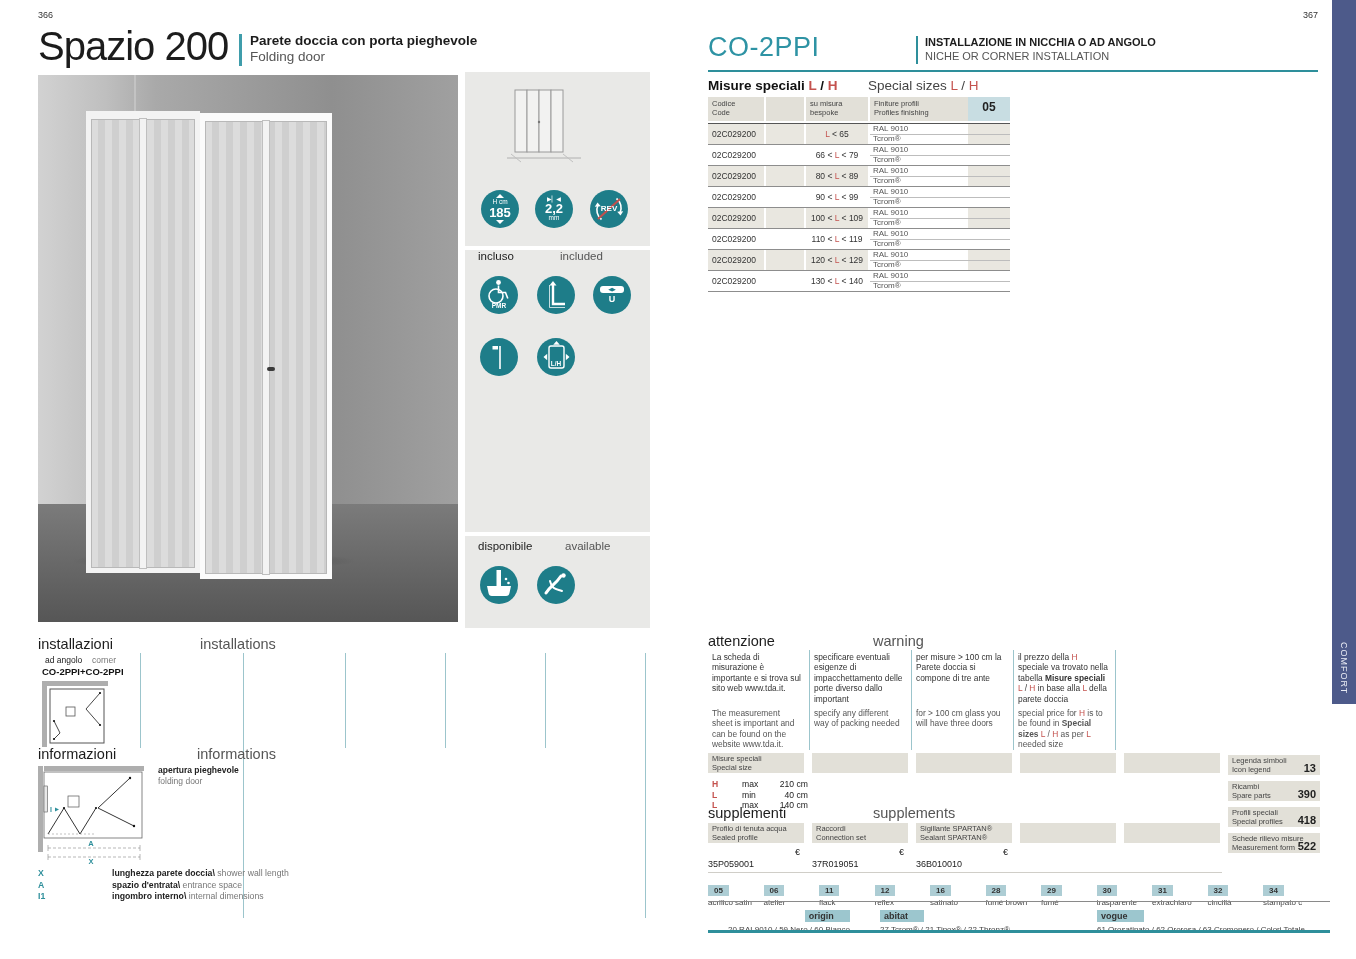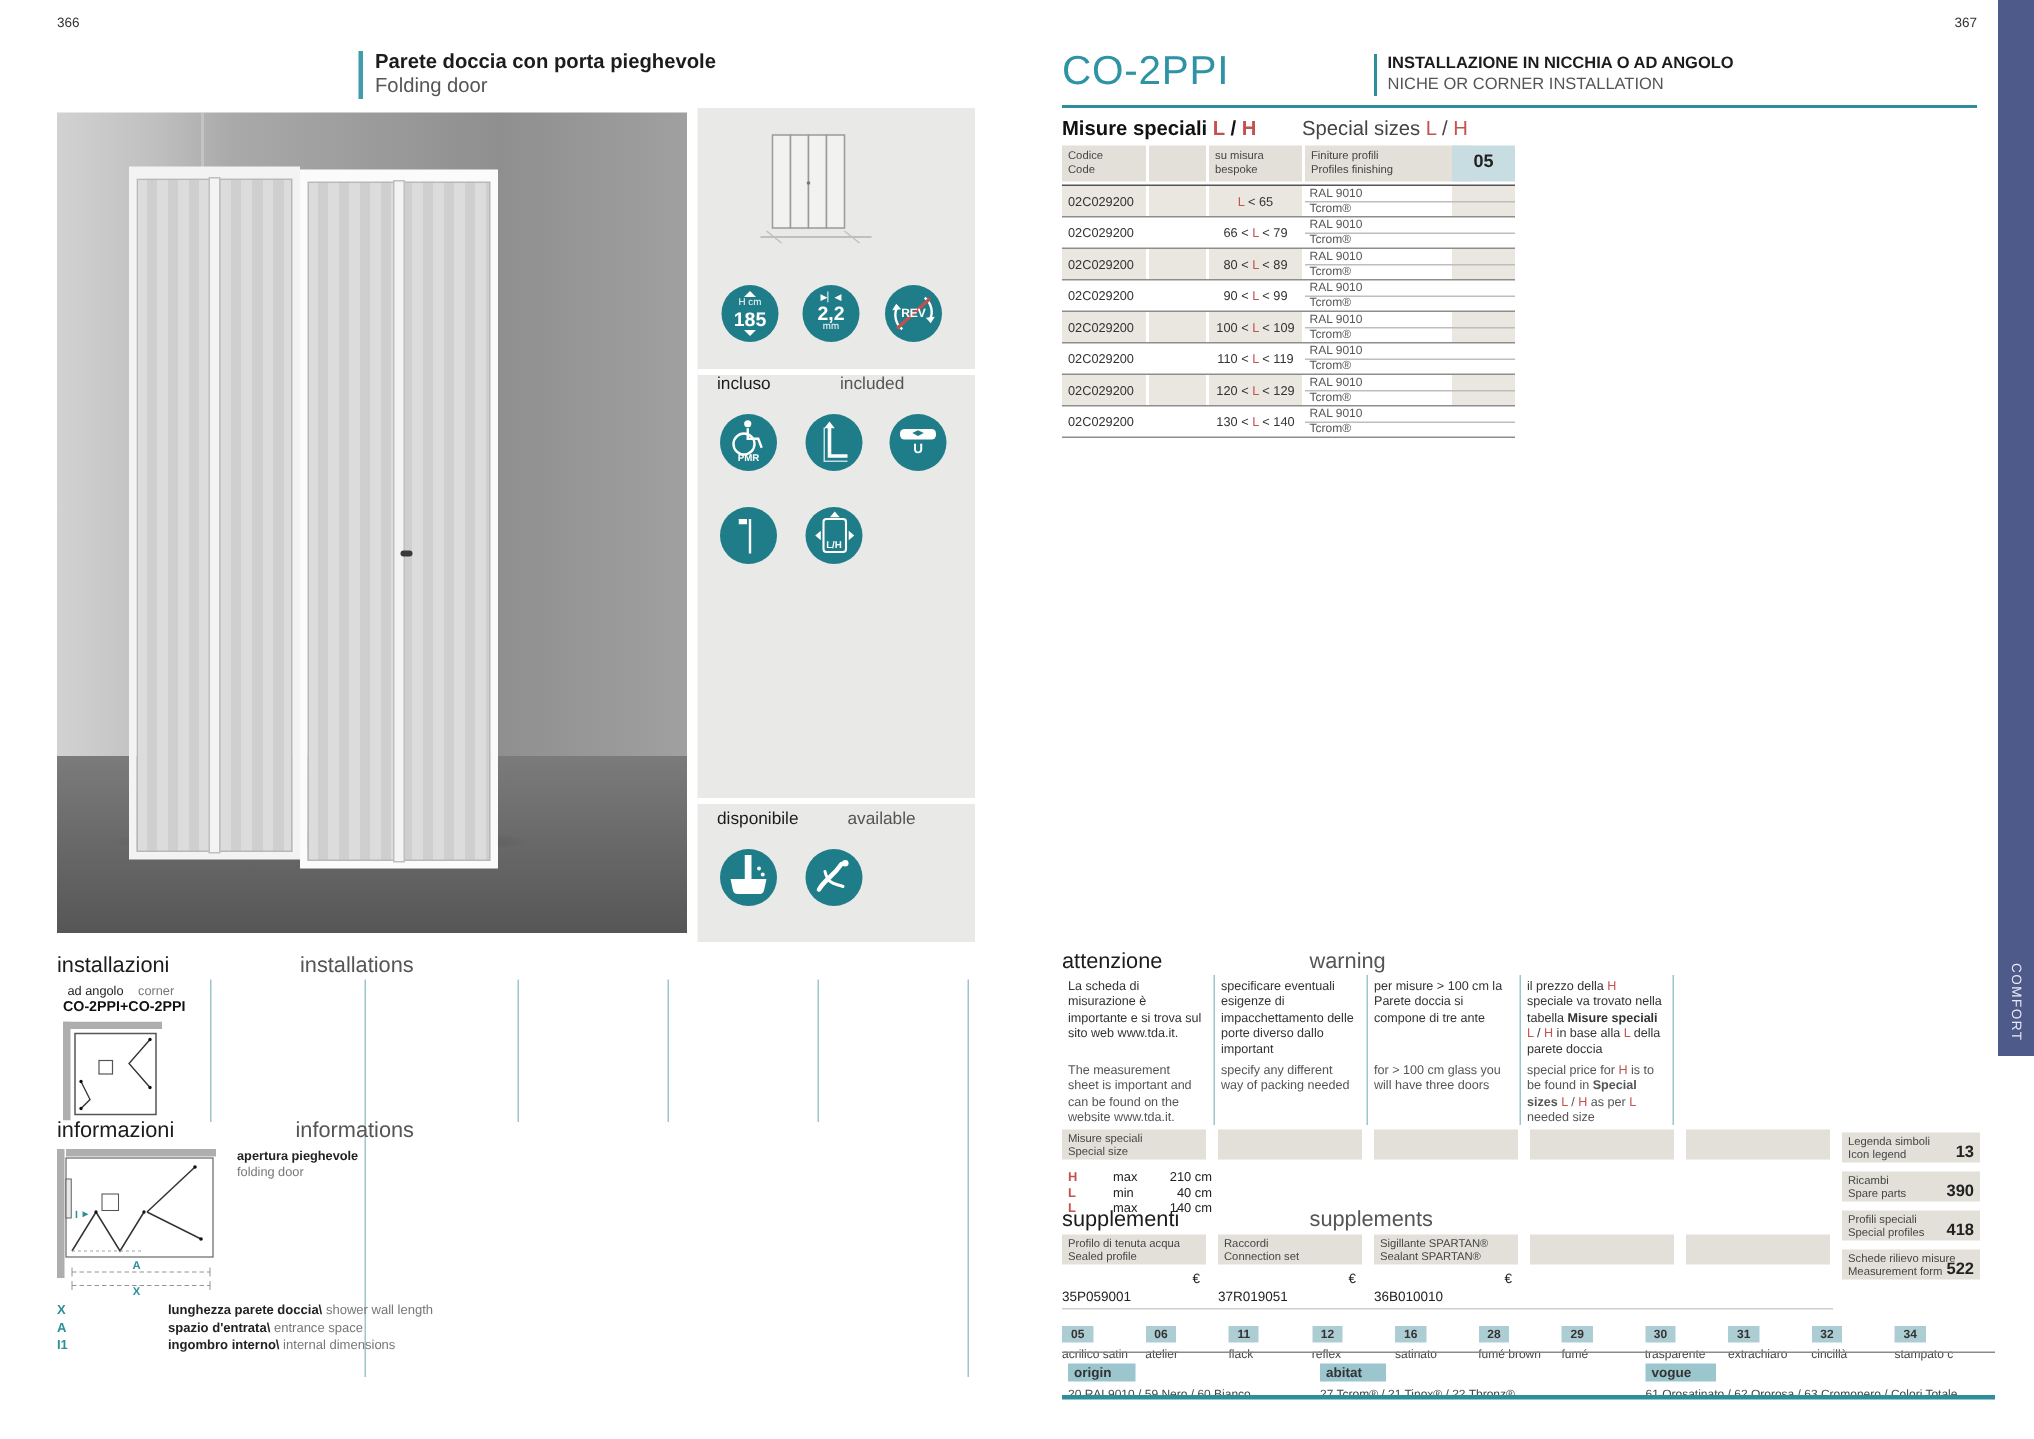--- a/index.html
+++ b/index.html
@@ -131,20 +131,21 @@
   svg text{font-family:"Liberation Sans","DejaVu Sans",sans-serif}
 </style>
 </head>
 <body>
 
 <div class="sheet">
 
   <div class="pnum" style="left:38px;top:10px">366</div>
   <div class="pnum" style="left:1294px;top:10px;width:24px;text-align:right">367</div>
 
+  <div class="series-title">Spazio 200</div>
   <div class="title-div"></div>
   <div class="sub-it">Parete doccia con porta pieghevole</div>
   <div class="sub-en">Folding door</div>
 
   <div class="photo">
     <div class="corner-line"></div>
     <div class="floor"></div>
     <div class="shad"></div>
     <div class="enc">
       <div class="pane-sec sec1">
@@ -520,21 +521,21 @@
       <div class="glass-item"><span class="chip">16</span><div class="nm">satinato</div></div>
       <div class="glass-item"><span class="chip">28</span><div class="nm">fumé brown</div></div>
       <div class="glass-item"><span class="chip">29</span><div class="nm">fumé</div></div>
       <div class="glass-item"><span class="chip">30</span><div class="nm">trasparente</div></div>
       <div class="glass-item"><span class="chip">31</span><div class="nm">extrachiaro</div></div>
       <div class="glass-item"><span class="chip">32</span><div class="nm">cincillà</div></div>
       <div class="glass-item"><span class="chip">34</span><div class="nm">stampato c</div></div>
     </div>
   <div class="hr-gray" style="left:708px;top:901px;width:622px"></div>
   <div class="abs" id="profile-groups" style="left:708px;top:905px;width:622px;height:24px">
-      <div class="pgroup" style="left: 4px;"><span class="chip">origin</span><div class="vals">20 RAL9010 / 59 Nero / 60 Bianco</div></div>
+      <div class="pgroup" style="left: 20px; text-align: right;"><span class="chip">origin</span><div class="vals">20 RAL9010 / 59 Nero / 60 Bianco</div></div>
       <div class="pgroup" style="left: 172px;"><span class="chip">abitat</span><div class="vals">27 Tcrom® / 21 Tinox® / 22 Tbronz®</div></div>
       <div class="pgroup" style="left: 389px;"><span class="chip">vogue</span><div class="vals">61 Orosatinato / 62 Ororosa / 63 Cromonero / Colori Totale</div></div>
     </div>
   <div class="hr-teal" style="left:708px;top:930px;width:622px;height:3px"></div>
 
   <div class="comfort">
       <span>COMFORT</span>
     </div>
 
 </div>

